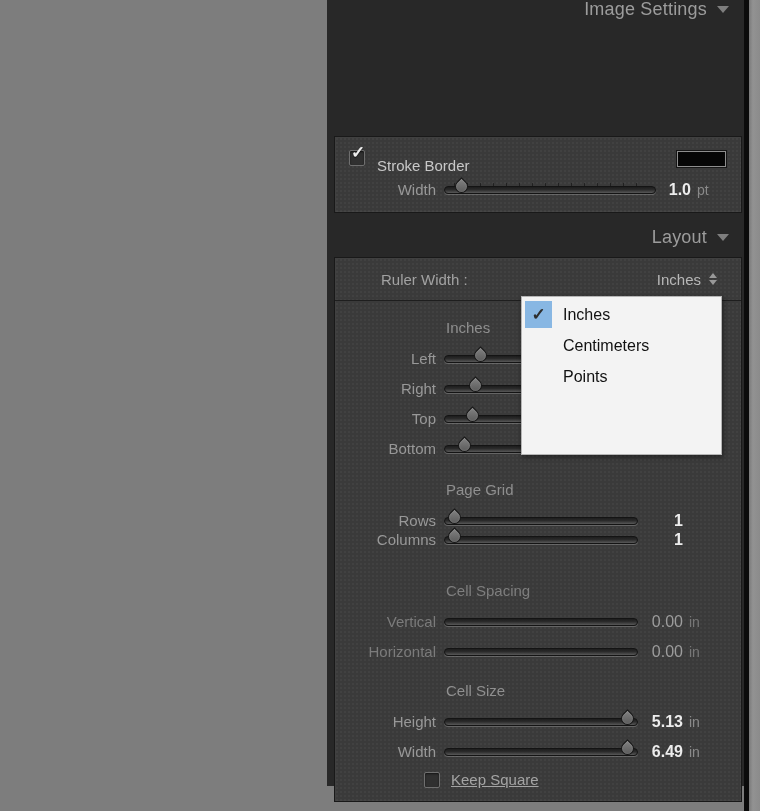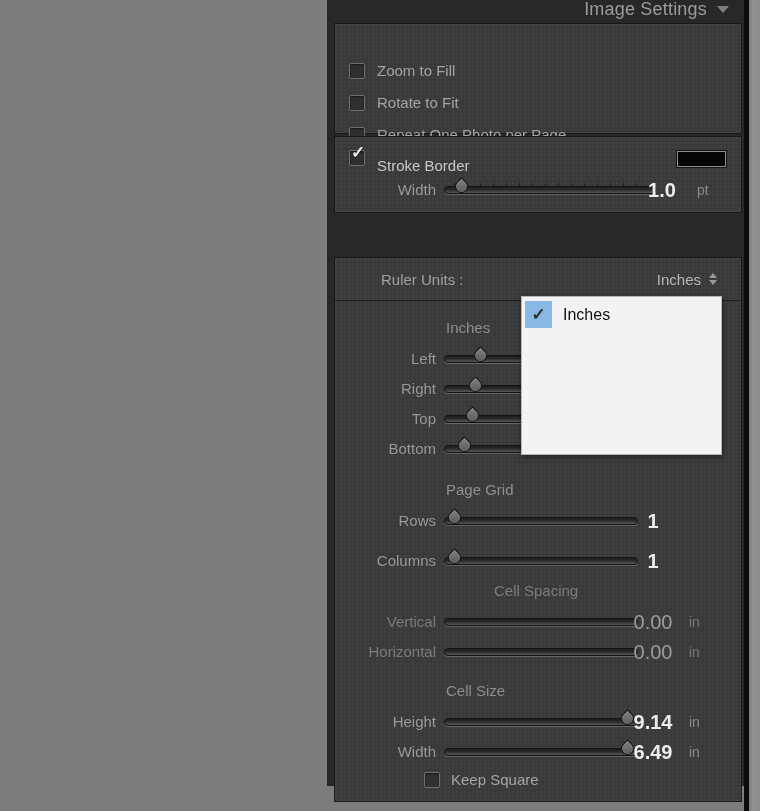--- a/index.html
+++ b/index.html
@@ -86,22 +86,22 @@
   }
   .thumb {
     position:absolute; top:-6px; width:13px; height:13px;
     transform:rotate(45deg);
     border-radius:0 50% 50% 50%;
     background:linear-gradient(135deg,#828282,#555555);
     border:1px solid #161616;
     box-shadow:inset 0 0 2px rgba(255,255,255,.25);
   }
   .vnum {
-    position:absolute; font-size:20px; font-weight:700; color:#ececec;
-    text-align:center; line-height:24px;
+    position:absolute; font-size:16px; font-weight:700; color:#ececec;
+    text-align:right; line-height:24px;
   }
   .vnum.dim { color:#9c9c9c; font-weight:400; }
   .vunit { position:absolute; font-size:14px; color:#8a8a8a; line-height:24px; }
   .vunit.dim { color:#777; }
 
   .heading { position:absolute; left:111px; font-size:15px; color:#8f8f8f; line-height:22px; }
   .heading.dim { color:#7e7e7e; }
 
   
   .ruler-row {
@@ -151,59 +151,49 @@
 
 <div class="stage">
 
   <div class="panel-area">
 
     <div class="sec-header" style="top:-4px;">
       <span class="title">Image Settings</span>
       <span class="tri-down"></span>
     </div>
 
-    <div class="box" style="top:23px; height:111px;">
-      <div>
-        <span class="cb" style="left:14px; top:39px;"></span>
-        <span class="cb-label" style="left:42px; top:36px;">Zoom to Fill</span>
-      </div>
-      <div>
-        <span class="cb" style="left:14px; top:71px;"></span>
-        <span class="cb-label" style="left:42px; top:68px;">Rotate to Fit</span>
-      </div>
-      <div>
-        <span class="cb" style="left:14px; top:103px;"></span>
-        <span class="cb-label" style="left:42px; top:100px;">Repeat One Photo per Page</span>
-      </div>
-    </div>
 
     <div class="box" style="top:136px; height:77px;">
       <span class="cb" style="left:14px; top:13px;">
         <span class="check">✓</span>
       </span>
       <span class="cb-label bright" style="left:42px; top:10px;">Stroke Border</span>
       <span class="swatch"></span>
 
       <div class="srow" style="left:0; top:41px; width:408px;">
         <span class="slabel">Width</span>
         <div class="slider" style="left:109px; width:212px;">
           <div class="ticks"></div>
           <div class="track"></div>
           <div class="thumb" style="left:calc(8.5% - 7px);"></div>
         </div>
         <span class="vnum" style="left:298px; width:58px;">1.0</span>
         <span class="vunit" style="left:362px;">pt</span>
       </div>
     </div>
 
+    <div class="sec-header" style="top:224px;">
+      <span class="title">Layout</span>
+      <span class="tri-down"></span>
+    </div>
 
     <div class="box" style="top:257px; height:545px;">
 
       <div class="ruler-row">
-        <span class="ruler-label">Ruler Units :</span>
+        <span class="ruler-label">Ruler Width :</span>
         <span class="ruler-value">
           <span class="val">Inches</span>
           <span class="popup-arrows">
             <span class="pa-up"></span>
               <span class="pa-down"></span>
           </span>
         </span>
       </div>
 
       <span class="heading" style="top:59px;">Inches</span>
@@ -240,30 +230,30 @@
       <span class="heading" style="top:221px;">Page Grid</span>
 
       <div class="srow" style="left:0; top:251px; width:408px;">
         <span class="slabel">Rows</span>
         <div class="slider" style="left:109px; width:194px;">
           <div class="track"></div>
           <div class="thumb" style="left:calc(5.5% - 7px);"></div>
         </div>
         <span class="vnum" style="left:288px; width:60px;">1</span>
       </div>
-      <div class="srow" style="left:0; top:291px; width:408px;">
+      <div class="srow" style="left:0; top:270px; width:408px;">
         <span class="slabel">Columns</span>
         <div class="slider" style="left:109px; width:194px;">
           <div class="track"></div>
           <div class="thumb" style="left:calc(5.5% - 7px);"></div>
         </div>
         <span class="vnum" style="left:288px; width:60px;">1</span>
       </div>
 
-      <span class="heading dim" style="top:322px;margin-left:48px;">Cell Spacing</span>
+      <span class="heading dim" style="top:322px;">Cell Spacing</span>
 
       <div class="srow" style="left:0; top:352px; width:408px;">
         <span class="slabel dim">Vertical</span>
         <div class="slider" style="left:109px; width:194px;">
           <div class="track"></div>
         </div>
         <span class="vnum dim" style="left:288px; width:60px;">0.00</span>
         <span class="vunit dim" style="left:354px;">in</span>
       </div>
       <div class="srow" style="left:0; top:382px; width:408px;">
@@ -276,41 +266,47 @@
       </div>
 
       <span class="heading" style="top:422px;">Cell Size</span>
 
       <div class="srow" style="left:0; top:452px; width:408px;">
         <span class="slabel">Height</span>
         <div class="slider" style="left:109px; width:194px;">
           <div class="track"></div>
           <div class="thumb" style="left:calc(95% - 7px);"></div>
         </div>
-        <span class="vnum" style="left:288px; width:60px;">9.14</span>
+        <span class="vnum" style="left:288px; width:60px;">5.13</span>
         <span class="vunit" style="left:354px;">in</span>
       </div>
       <div class="srow" style="left:0; top:482px; width:408px;">
         <span class="slabel">Width</span>
         <div class="slider" style="left:109px; width:194px;">
           <div class="track"></div>
           <div class="thumb" style="left:calc(95% - 7px);"></div>
         </div>
         <span class="vnum" style="left:288px; width:60px;">6.49</span>
         <span class="vunit" style="left:354px;">in</span>
       </div>
 
       <span class="cb" style="left:89px; top:514px;"></span>
-      <span class="cb-label" style="left:116px; top:511px;">Keep Square</span>
+      <span class="cb-label" style="left:116px; top:511px;text-decoration:underline;">Keep Square</span>
     </div>
   </div>
 
   <div class="panel-edge"></div>
   <div class="scroll-strip"></div>
 
   <div class="menu">
     <div class="menu-item">
       <span class="menu-check">✓</span>
       <span>Inches</span>
     </div>
+    <div class="menu-item">
+      <span>Centimeters</span>
+    </div>
+    <div class="menu-item">
+      <span>Points</span>
+    </div>
   </div>
 
 </div>
 
 </body></html>

